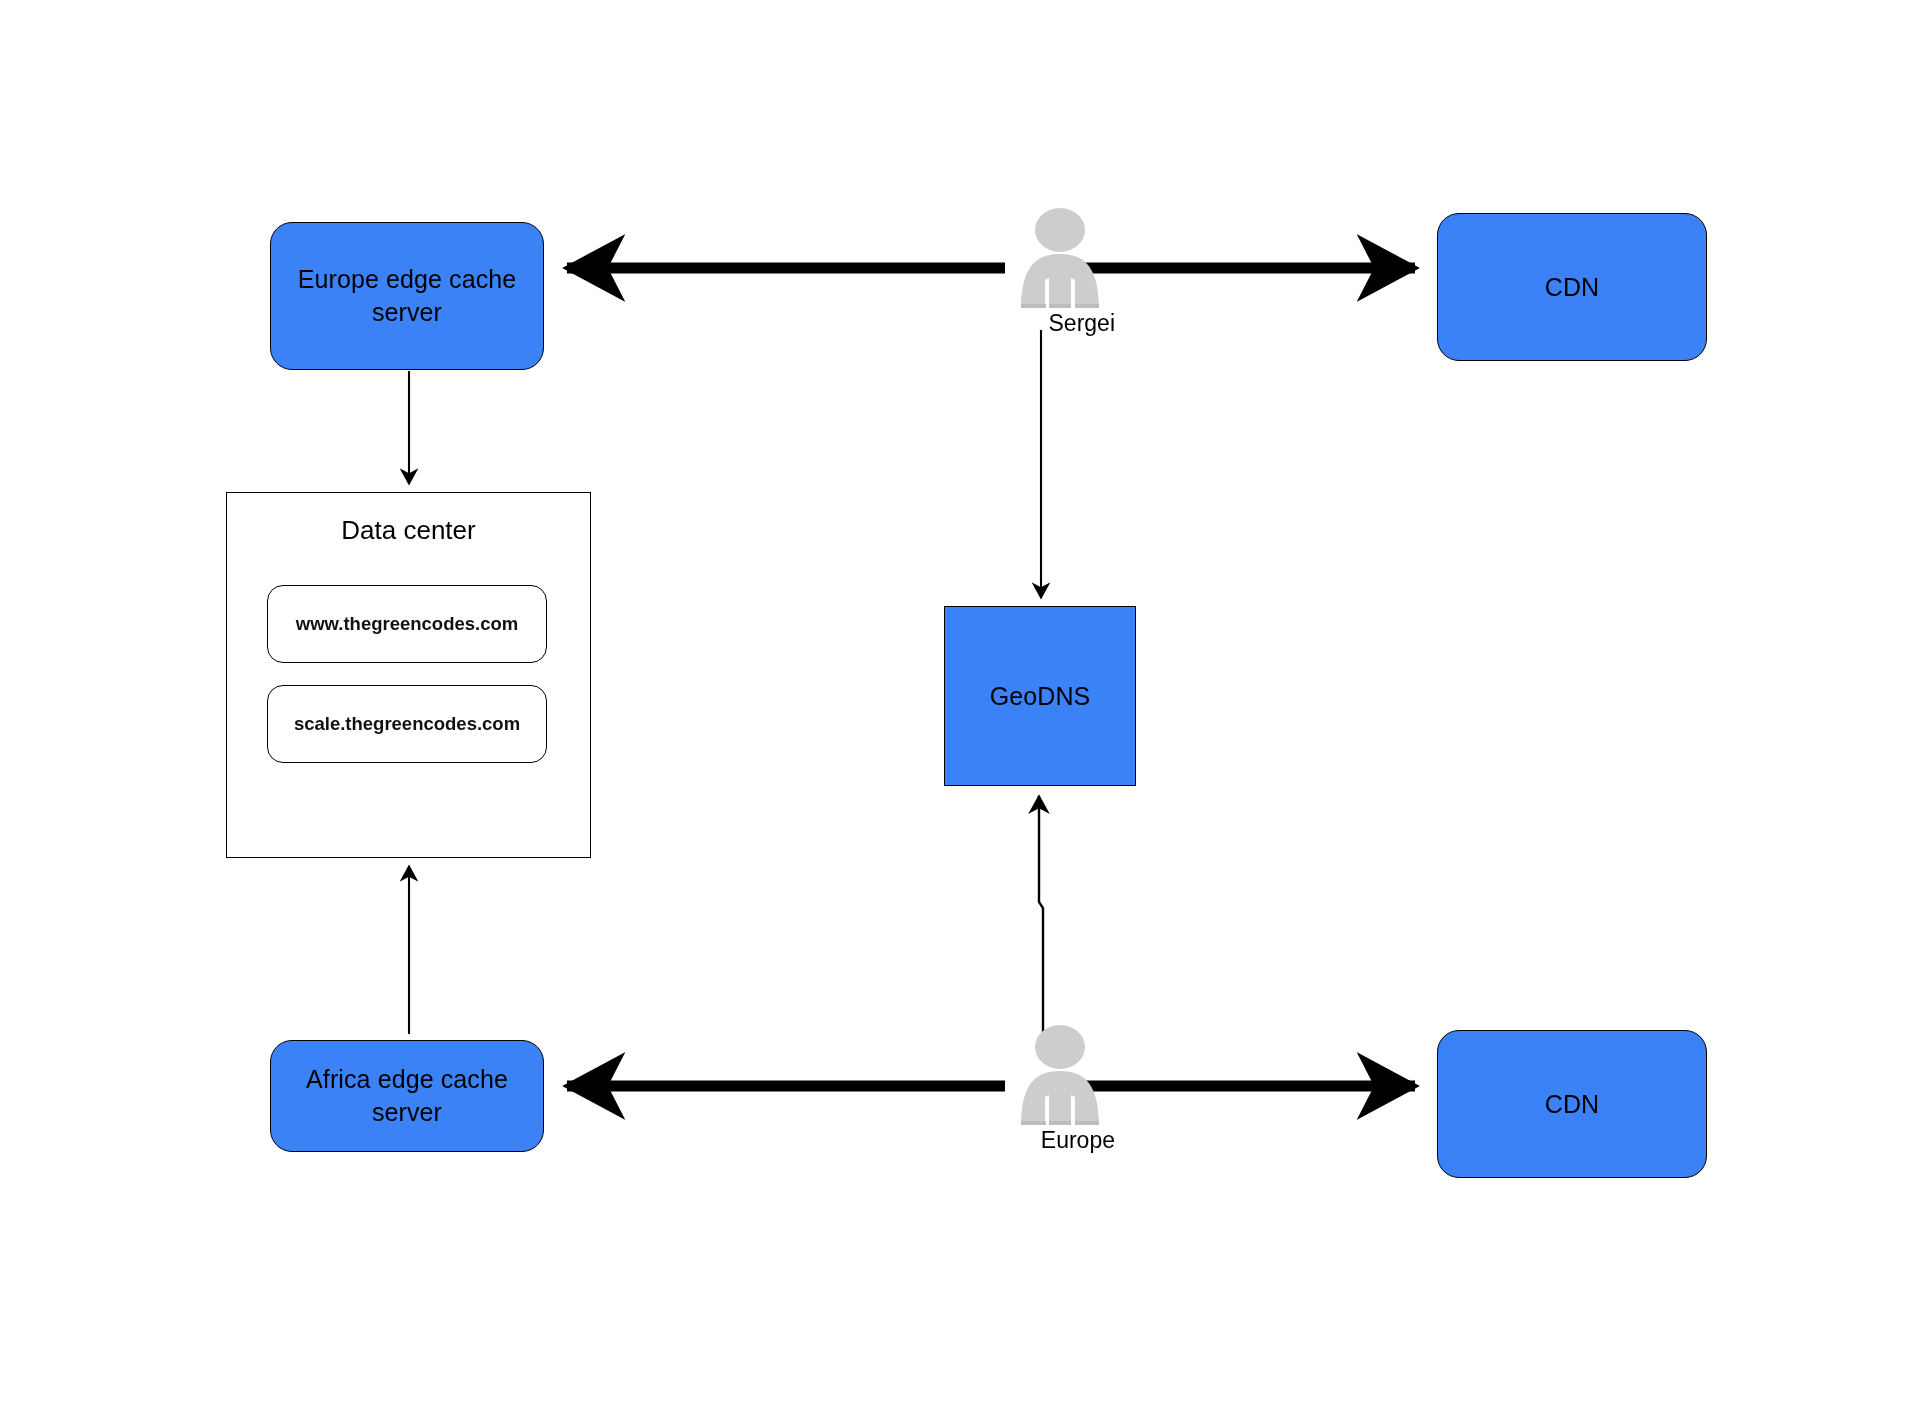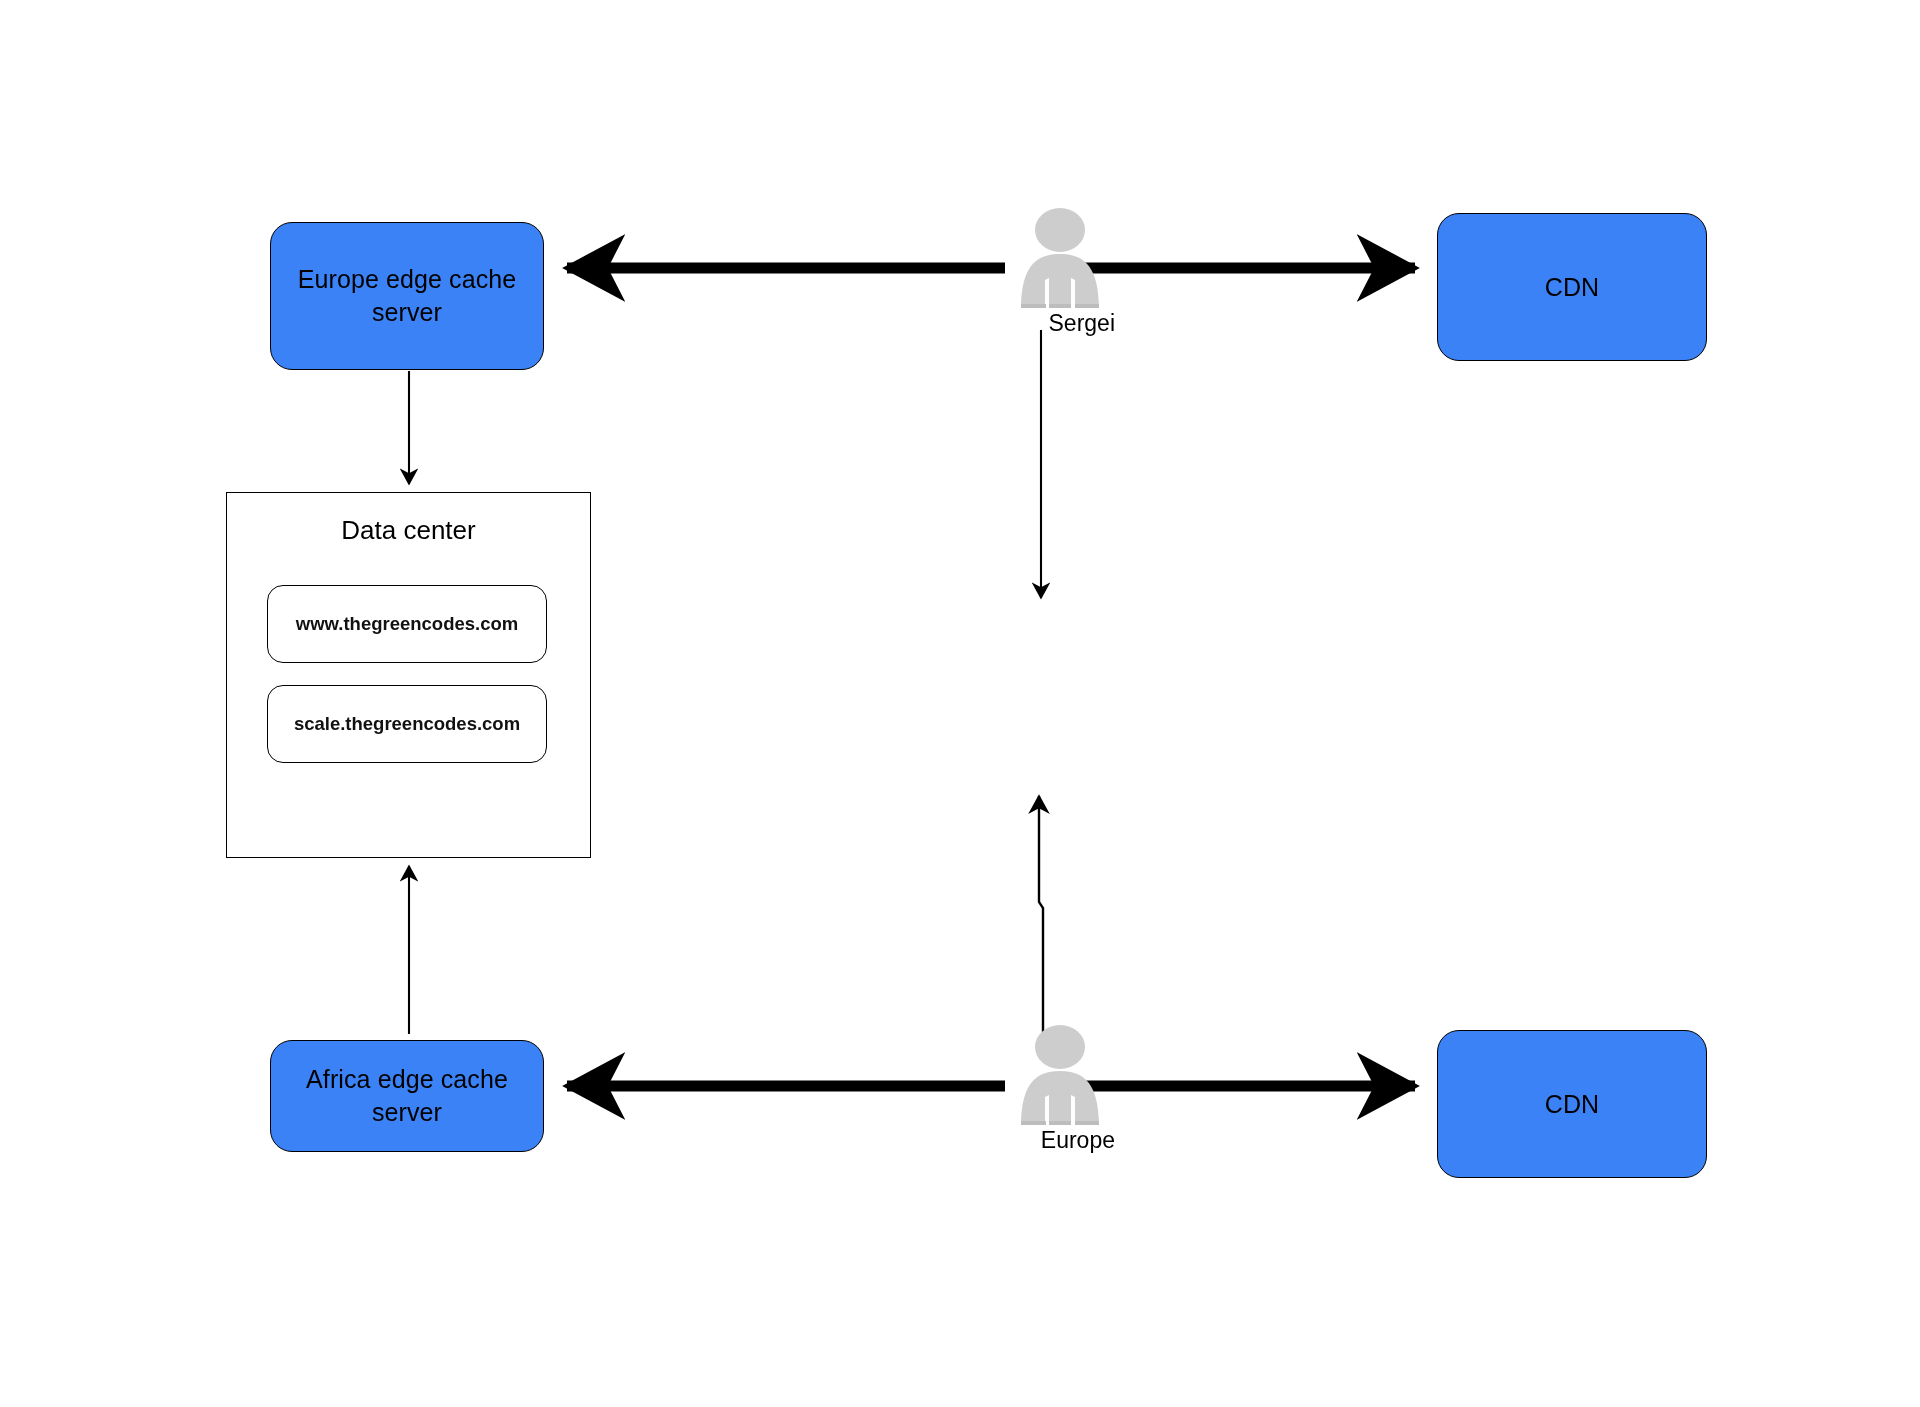--- a/index.html
+++ b/index.html
@@ -184,20 +184,23 @@
 
   <div id="europe-edge" class="node rounded">
     <span class="node-label">Europe edge cache
 server</span>
   </div>
 
   <div id="cdn-top" class="node rounded">
     <span class="node-label">CDN</span>
   </div>
 
+  <div id="geodns" class="node square">
+    <span class="node-label">GeoDNS</span>
+  </div>
 
   <div id="data-center">
     <div id="data-center-title">Data center</div>
 
     <div id="dc-item-www" class="dc-item">
       <span class="dc-item-label">www.thegreencodes.com</span>
     </div>
 
     <div id="dc-item-scale" class="dc-item">
       <span class="dc-item-label">scale.thegreencodes.com</span>

